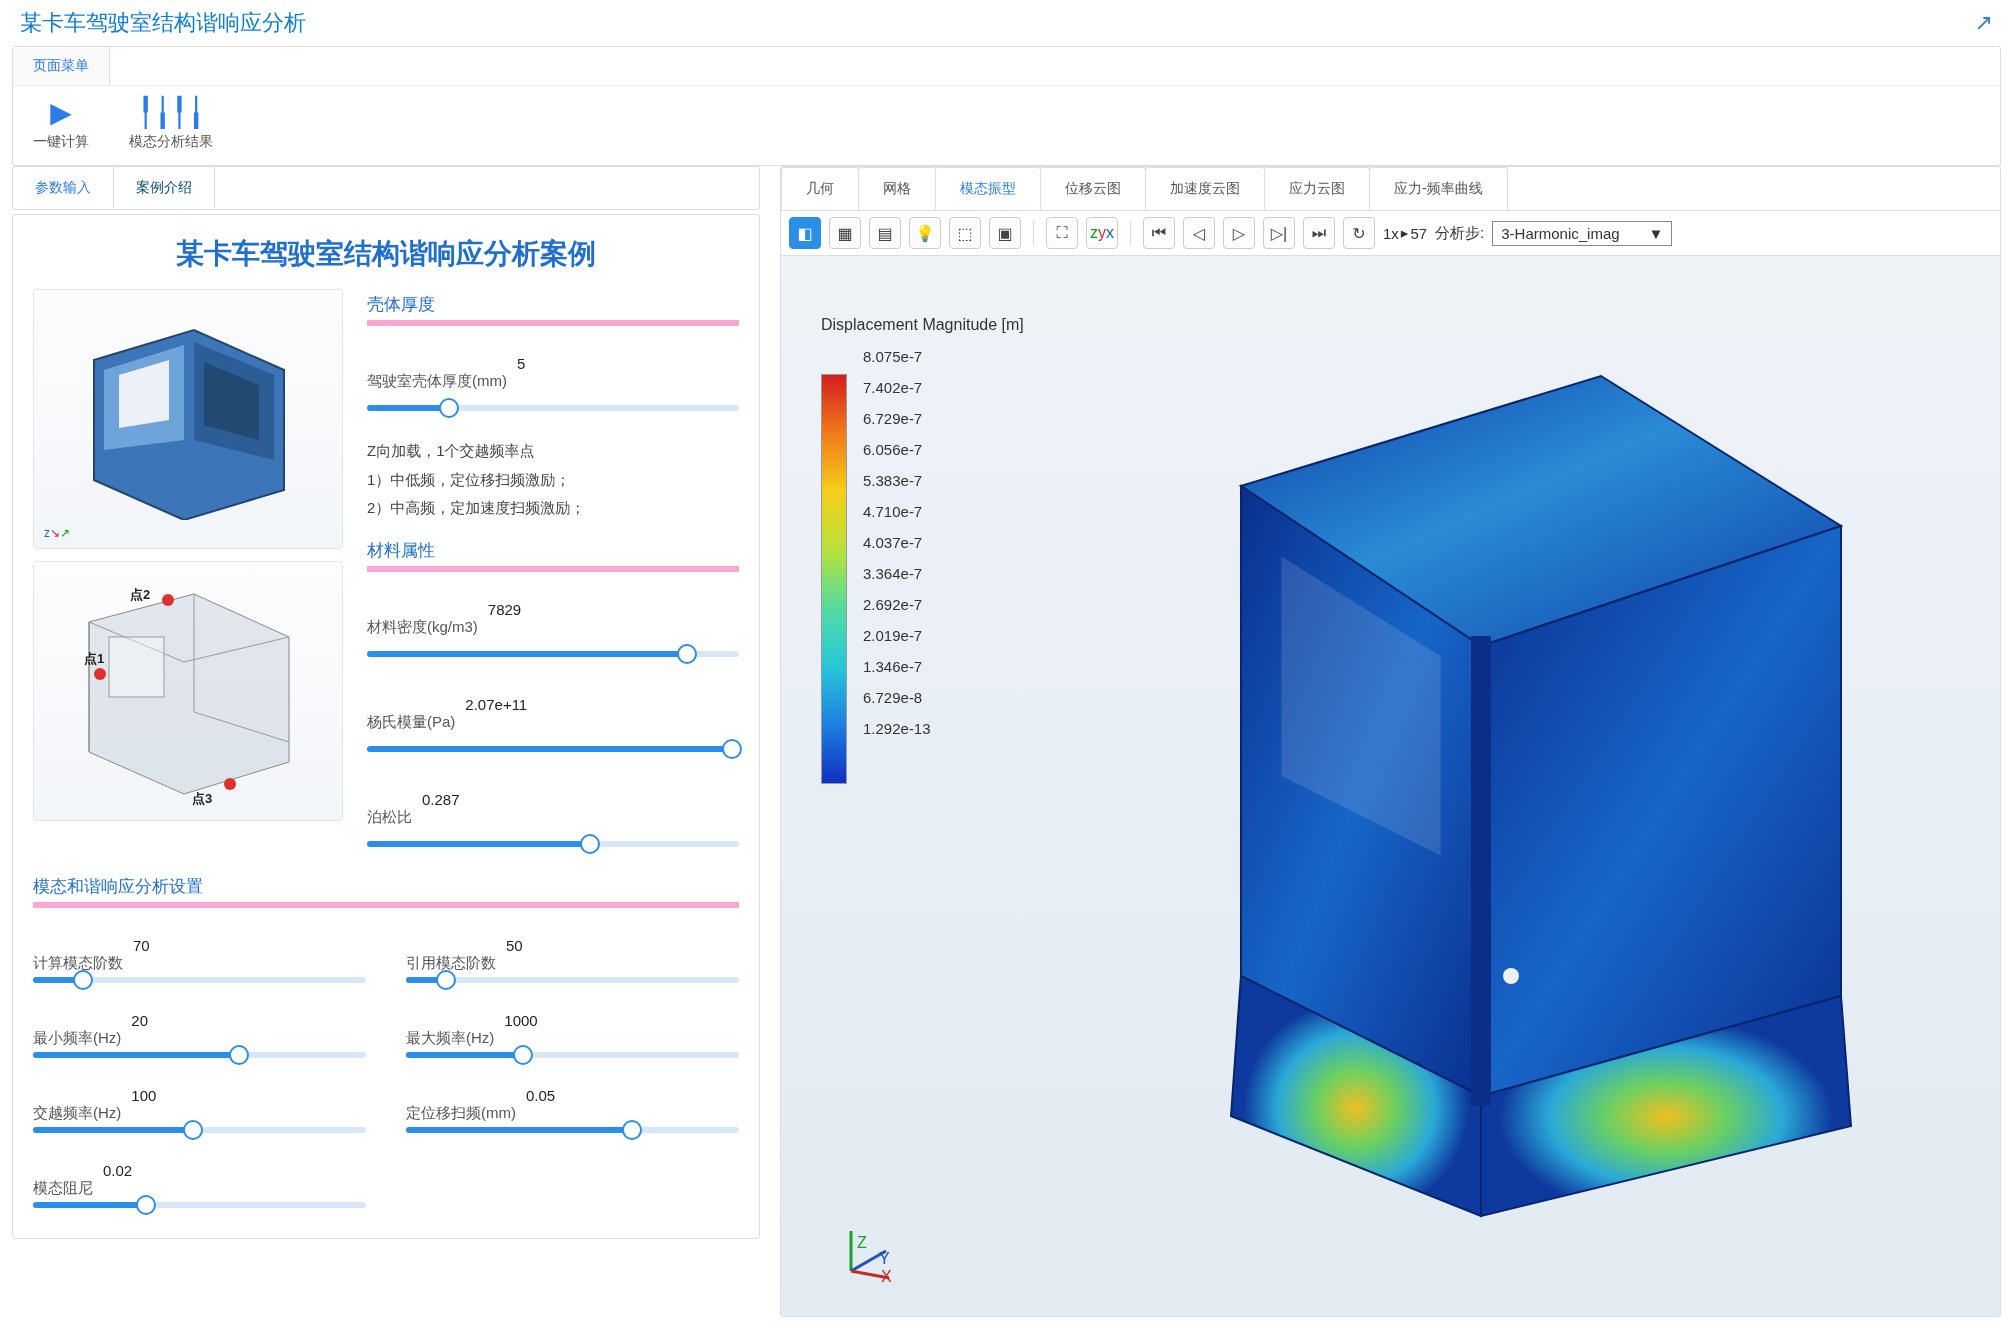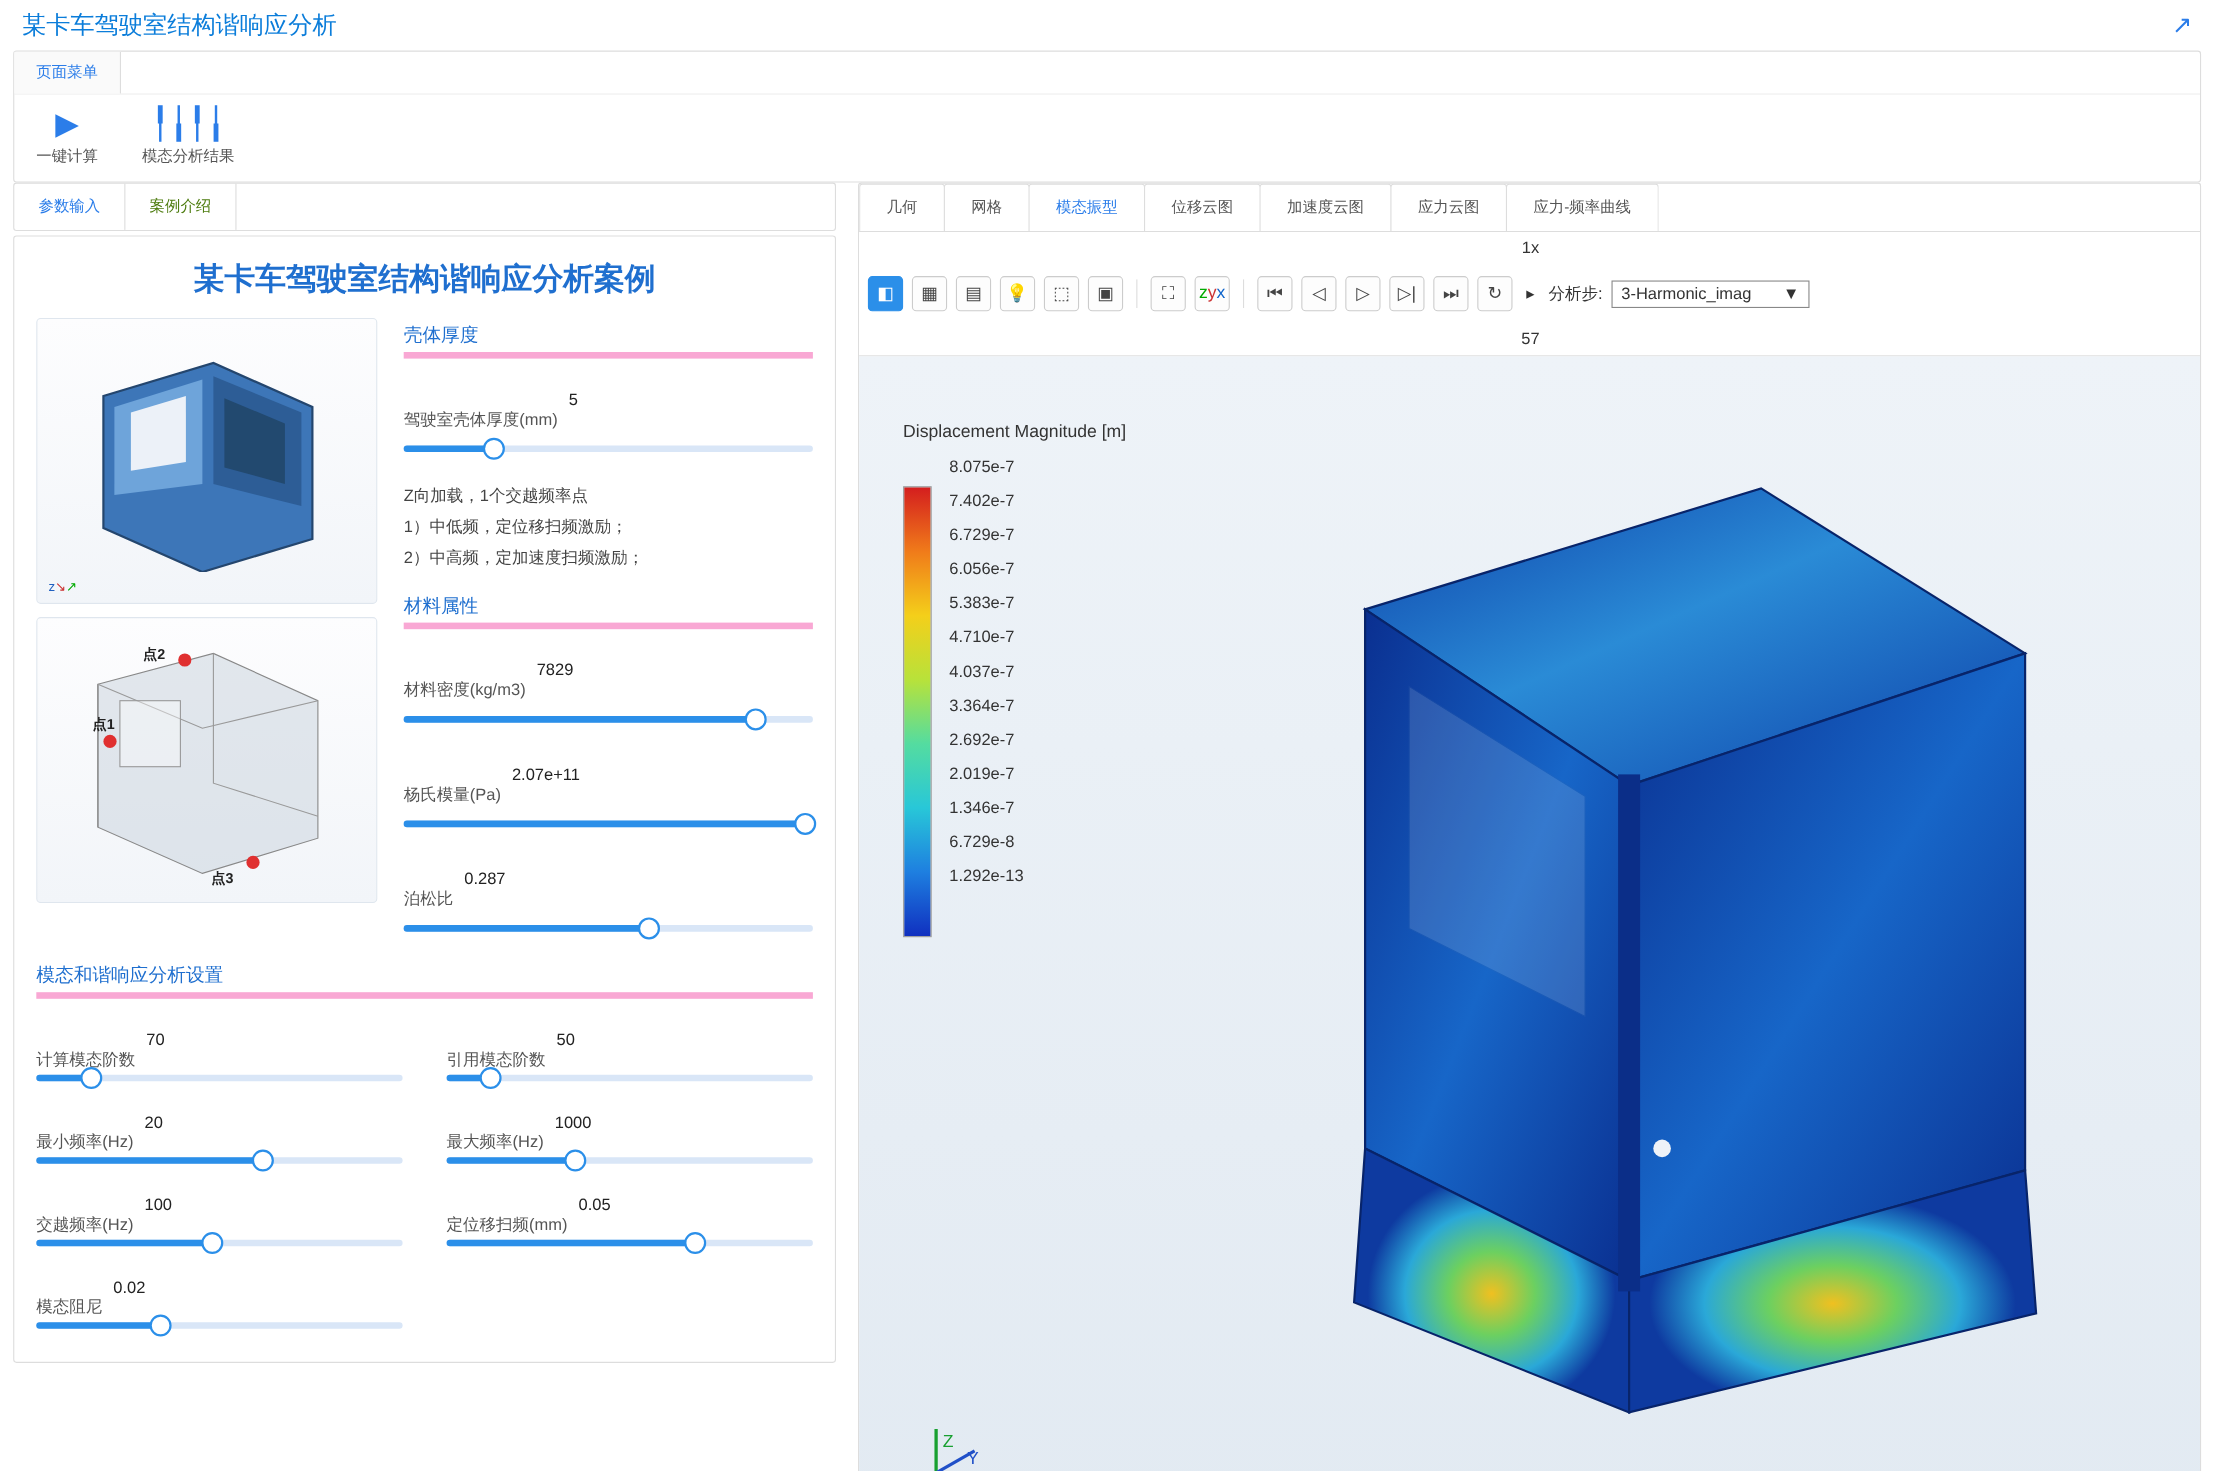--- a/index.html
+++ b/index.html
@@ -10,21 +10,21 @@
   .ext-icon { color: #2b7de9; font-size: 22px; }
   .menu-tabs { border: 1px solid #ddd; margin: 0 12px; border-radius: 3px; }
   .menu-tab-h { display: inline-block; padding: 10px 20px; border-right: 1px solid #ddd; color: #2b7de9; background:#fafafa;}
   .ribbon { display: flex; gap: 40px; padding: 10px 20px 14px; border-top: 1px solid #eee; }
   .ribbon-item { display: flex; flex-direction: column; align-items: center; gap: 4px; color: #555; font-size: 14px;}
   .ribbon-item .ic { font-size: 28px; color:#2b7de9;}
   .main { display: flex; gap: 20px; padding: 0 12px 20px; }
   .left { width: 748px; }
   .right { flex: 1; border: 1px solid #ddd; border-radius: 3px; }
   .sub-tabs { display: flex; border: 1px solid #ddd; border-radius: 3px; margin-bottom: 4px; }
-  .sub-tab { padding: 12px 22px; border-right: 1px solid #ddd; color: #4d7c0f; cursor: pointer; }
+  .sub-tab { padding: 12px 22px; border-right: 1px solid #ddd; color: #0c4a6e; cursor: pointer; }
   .sub-tab.active { color: #2b7de9; }
   .panel { border: 1px solid #ddd; border-radius: 3px; padding: 14px 20px 20px; }
   .case-title { text-align: center; color: #1f6fcf; font-size: 28px; font-weight: 600; margin: 6px 0 16px; }
   .row2 { display: flex; gap: 24px; }
   .imgcol { width: 310px; display: flex; flex-direction: column; gap: 12px; }
   .img-box { border: 1px solid #dfe6ee; border-radius: 4px; background: linear-gradient(#fdfdfe,#f2f5f9); position: relative; height: 260px; }
   .img-box .cab1 { position:absolute; left:40px; top:30px; width:230px; height:200px; }
   .axis-lbl { position:absolute; left:10px; bottom:8px; font-size:12px; }
   .cab-wire { position:absolute; left:30px; top:20px; width:250px; height:220px; }
   .pt { position:absolute; background:#e03030; width:12px; height:12px; border-radius:50%; }
@@ -41,21 +41,21 @@
   .twocol { display:flex; gap:40px; }
   .twocol > div { flex:1; }
   .result-tabs { display:flex; border-bottom:1px solid #ddd; }
   .result-tab { padding: 12px 24px; border:1px solid #ddd; border-bottom:none; margin-right:-1px; background:#fff; color:#555; border-top-left-radius:3px; border-top-right-radius:3px;}
   .result-tab.active { color:#2b7de9; }
   .viewer { position:relative; height: 1060px; background: linear-gradient(#eef3f8,#e2eaf2); }
   .toolbar { display:flex; align-items:center; gap:8px; padding:6px 8px; background:#fff; border-bottom:1px solid #ddd; }
   .tb { width:32px; height:32px; border:1px solid #ccc; border-radius:4px; display:flex; align-items:center; justify-content:center; font-size:16px; color:#444; background:#fdfdfd;}
   .tb.primary{ background:#2b8fe9; color:#fff; border-color:#2b8fe9;}
   .tb-sep { width:1px; height:26px; background:#ddd; margin:0 4px;}
-  .tb-txt { display:flex; align-items:center; gap:24px; font-size:15px;flex-direction:column;}
+  .tb-txt { display:flex; align-items:center; gap:2px; font-size:15px;}
   .step-sel { border:1px solid #888; padding:3px 8px; font-size:15px; min-width:180px; display:flex; justify-content:space-between; align-items:flex-end; background:#fff;}
   .legend { position:absolute; left:40px; top:60px; font-size:15px; color:#333; }
   .legend-title { margin-bottom:14px; font-size:16px;}
   .legend-bar { width:26px; height:410px; background:linear-gradient(to bottom,#d41e1e,#f07b1a,#f4cf1a,#b8e23a,#54dca0,#28c7d8,#1e7fe0,#1030c0); border:1px solid #999; position:absolute; top:26px; left:0;}
   .legend-vals { margin-left:42px; display:flex; flex-direction:column; gap:14px; }
   .cab-render { position:absolute; left:300px; top:80px; width:820px; height:900px; }
   .axis3d { position:absolute; left:50px; bottom:30px; font-size:16px;}
 </style>
 </head>
 <body>

